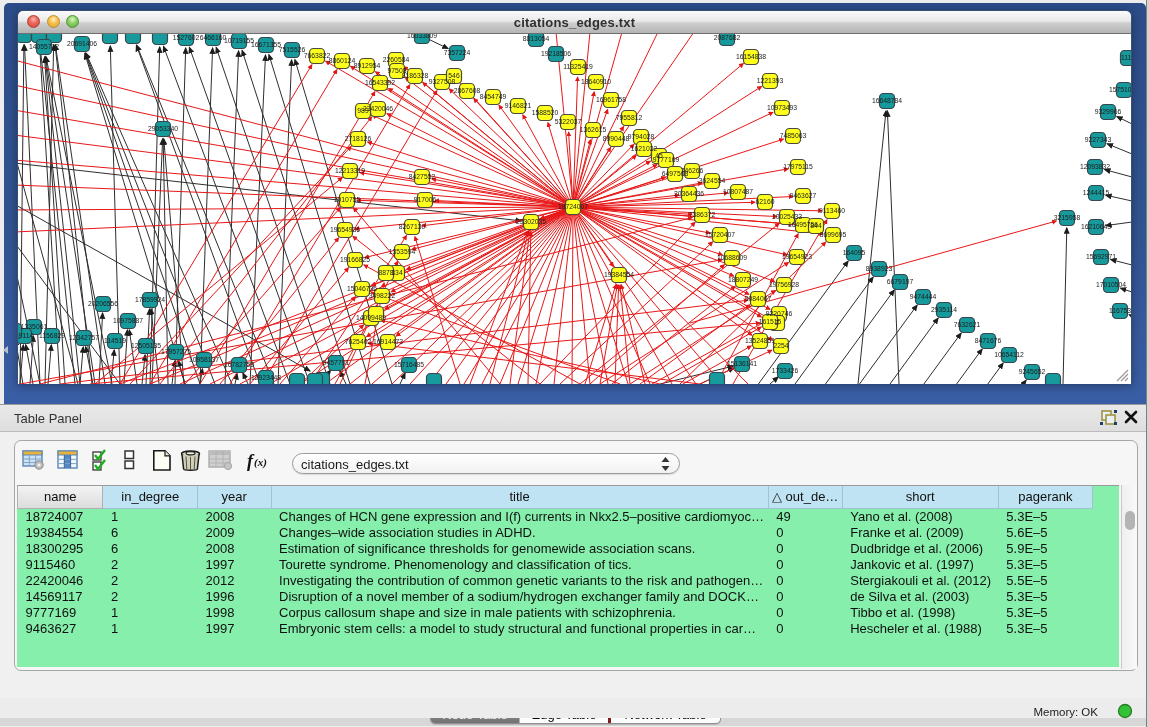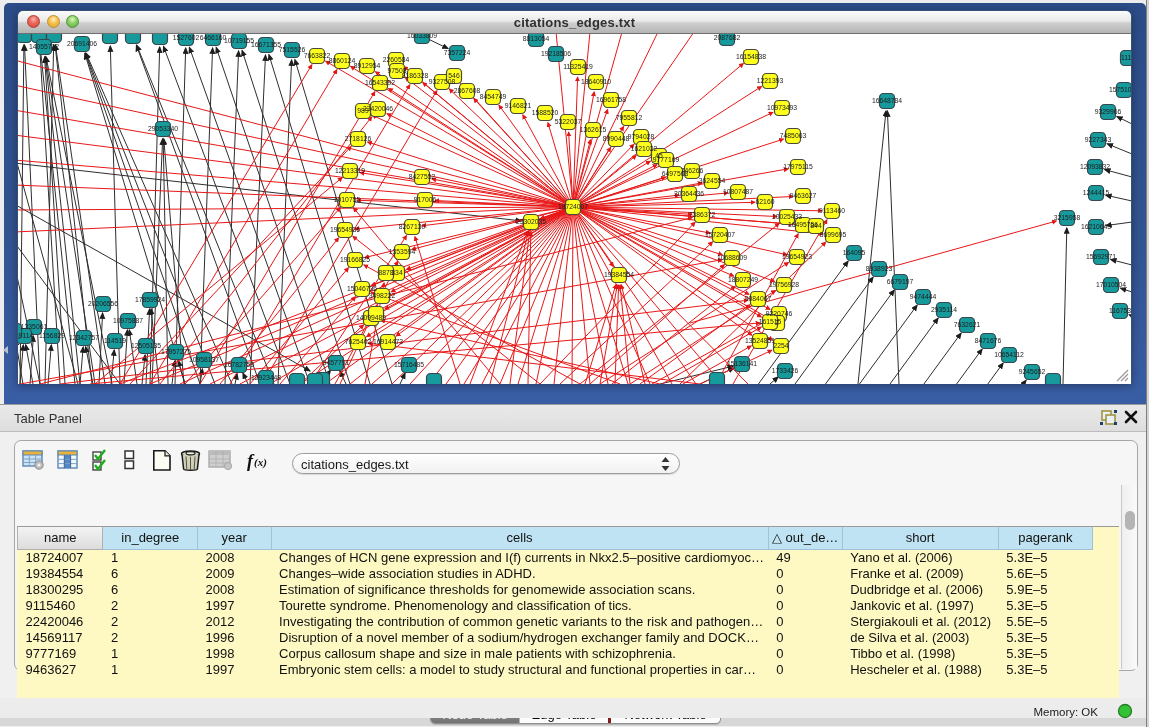--- a/index.html
+++ b/index.html
@@ -16,21 +16,21 @@
 #lt2{left:29px;background:radial-gradient(circle at 50% 32%,#fce9b2 8%,#f5c351 40%,#dfa02f 100%);border:1px solid #c08e2b}
 #lt3{left:48px;background:radial-gradient(circle at 50% 32%,#d2f0b9 8%,#8fd268 40%,#5aa73e 100%);border:1px solid #52923a}
 #cv{left:0;top:23px;width:1113px;height:350px;background:#fff;overflow:hidden;}
 #panel{left:0;top:404px;width:1149px;height:323px;background:#f0f0f0;border-top:1px solid #9a9a9a;}
 #phead{left:0;top:0;width:1146px;height:27px;background:linear-gradient(180deg,#e9e9e9,#dedede);border-bottom:1px solid #bcbcbc;text-decoration:underline;}
 #ptitle{left:14px;top:6px;font-size:13px;color:#333}
 #box{left:14px;top:35px;width:1124px;height:231px;background:#f6f6f6;border:1px solid #a6a6a6;border-radius:7px;}
 #combo{left:277px;top:12px;width:388px;height:21px;border:1px solid #9b9b9b;border-radius:11px;
  background:linear-gradient(180deg,#ffffff,#f1f1f1);box-shadow:0 1px 1px rgba(0,0,0,.12);}
 #combo span{position:absolute;left:8px;top:3px;font-size:13px;color:#1a1a1a}
-#tblwrap{left:2px;top:44px;width:1102px;height:182px;background:#fef9c3;overflow:hidden;border-top:1px solid #9a9a9a;margin-top:41px;}
+#tblwrap{left:2px;top:44px;width:1102px;height:182px;background:#86efac;overflow:hidden;border-top:1px solid #9a9a9a;}
 table{border-collapse:collapse;table-layout:fixed;width:1076px;font-size:13px;color:#111}
 th{height:22px;background:#bfe3f2;border:1px solid #9fc3d4;border-top:none;font-weight:400;font-size:13px;padding:0}
 th.g{background:linear-gradient(180deg,#f3f3f3,#dcdcdc);border:1px solid #b0b0b0;border-top:none}
 td{height:16px;padding:0 0 0 8px;white-space:nowrap;overflow:hidden}
 tr.r td{border:none}
 #vsb{left:1106px;top:44px;width:16px;height:184px;background:linear-gradient(90deg,#efefef,#fafafa);border-left:1px solid #c9c9c9;}
 #thumb{left:3px;top:26px;width:10px;height:19px;background:#b4b4b4;border-radius:5px;}
 #tabstrip{left:0;top:267px;width:1146px;height:26px;background:#d7d7d7;border-top:1px solid #a3a3a3;margin-top:28px;}
 #segs{left:430px;top:3px;height:20px;border:1px solid #8f8f8f;border-radius:5px;overflow:hidden;
  background:#fcfcfc;box-shadow:0 1px 1px rgba(0,0,0,.15);font-size:13px;display:flex}
@@ -700,32 +700,32 @@
             <col style="width:496.6px">
             <col style="width:74px">
             <col style="width:156px">
             <col style="width:94px">
           </colgroup>
           <tbody>
             <tr>
               <th class="g">name</th>
               <th>in_degree</th>
               <th>year</th>
-              <th>cells</th>
+              <th>title</th>
               <th>△ out_de…</th>
               <th>short</th>
               <th>pagerank</th>
             </tr>
             <tr class="r">
               <td>18724007</td>
               <td>1</td>
               <td>2008</td>
               <td>Changes of HCN gene expression and I(f) currents in Nkx2.5–positive cardiomyoc…</td>
               <td>49</td>
-              <td>Yano et al. (2006)</td>
+              <td>Yano et al. (2008)</td>
               <td>5.3E–5</td>
             </tr>
             <tr class="r">
               <td>19384554</td>
               <td>6</td>
               <td>2009</td>
               <td>Changes–wide association studies in ADHD.</td>
               <td>0</td>
               <td>Franke et al. (2009)</td>
               <td>5.6E–5</td>

